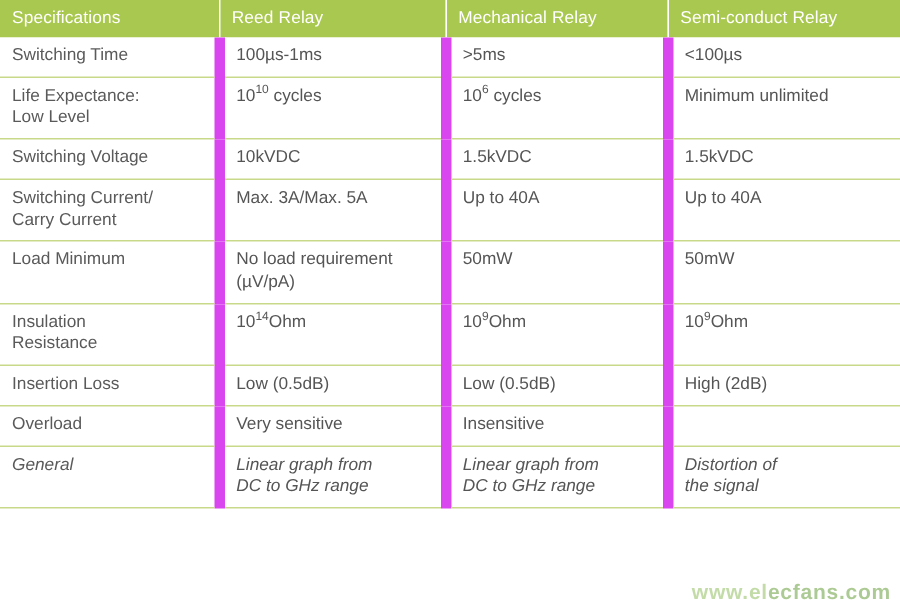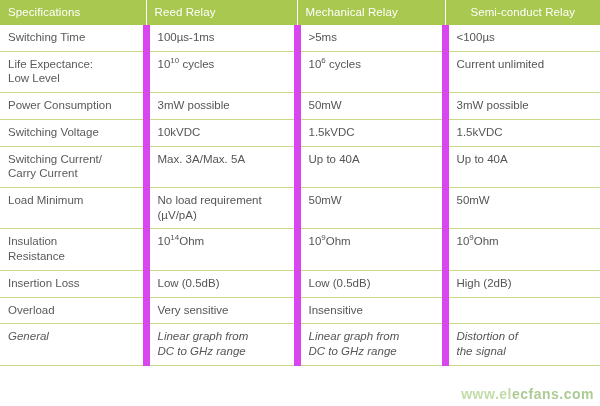--- a/index.html
+++ b/index.html
@@ -30,21 +30,21 @@
     background: #a9c84f;
     color: #ffffff;
     font-weight: normal;
     text-align: left;
     padding: 6px 8px 7px 8px;
     font-size: 11.5px;
     border-right: 1px solid #ffffff;
     vertical-align: middle;
     letter-spacing: 0.1px;
   }
-  thead th:last-child { border-right: none; text-align: center; }
+  thead th:last-child { border-right: none; }
 
   tbody td {
     padding: 5px 8px 6px 8px;
     vertical-align: top;
     border-bottom: 1px solid #c8d98a;
     border-right: 7px solid #d946ef;
     line-height: 1.28;
     color: #555555;
     background: #ffffff;
     font-size: 11.5px;
@@ -98,27 +98,21 @@
         <td class="label">Switching Time</td>
         <td>100µs-1ms</td>
         <td>&gt;5ms</td>
         <td>&lt;100µs</td>
       </tr>
       <tr>
         <td class="label">Life Expectance:
 Low Level</td>
         <td>10<sup>10</sup> cycles</td>
         <td>10<sup>6</sup> cycles</td>
-        <td>Current unlimited</td>
-      </tr>
-      <tr>
-        <td class="label">Power Consumption</td>
-        <td>3mW possible</td>
-        <td>50mW</td>
-        <td>3mW possible</td>
+        <td>Minimum unlimited</td>
       </tr>
       <tr>
         <td class="label">Switching Voltage</td>
         <td>10kVDC</td>
         <td>1.5kVDC</td>
         <td>1.5kVDC</td>
       </tr>
       <tr>
         <td class="label">Switching Current/
 Carry Current</td>

